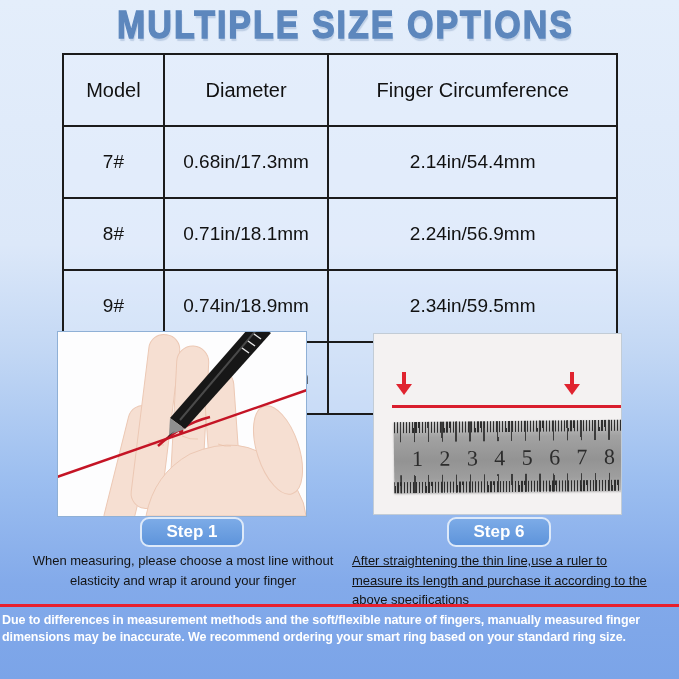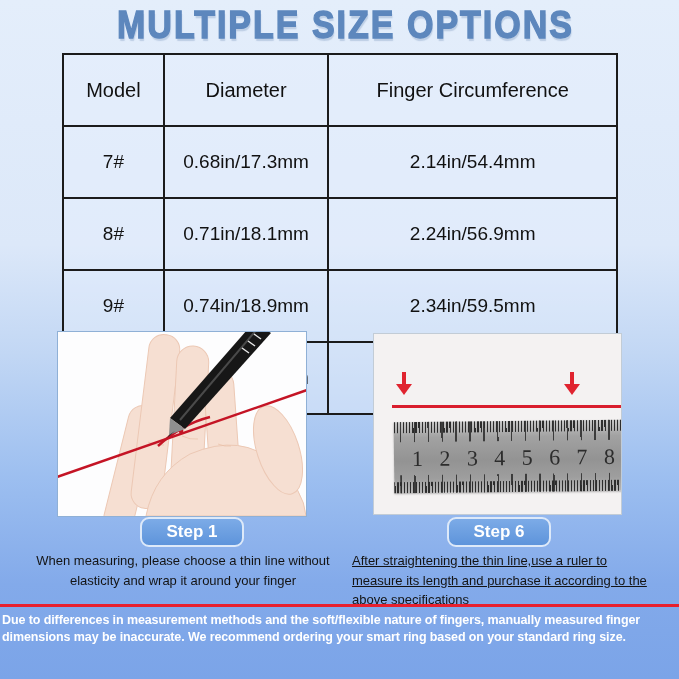--- a/index.html
+++ b/index.html
@@ -184,21 +184,21 @@
     </div>
   </div>
 
   <div class="step-btn step1-btn">
     <span>Step 1</span>
   </div>
   <div class="step-btn step2-btn">
     <span>Step 6</span>
   </div>
 
-  <div class="step-desc step1-desc">When measuring, please choose a thin line without elasticity and wrap it around your finger</div>
+  <div class="step-desc step1-desc">When measuring, please choose a most line without elasticity and wrap it around your finger</div>
   <div class="step-desc step2-desc">After straightening the thin line,use a ruler to measure its length and purchase it according to the above specifications</div>
 
   <div class="divider"></div>
 
   <div class="disclaimer">
     <span>Due to differences in measurement methods and the soft/flexible nature of fingers, manually measured finger dimensions may be inaccurate. We recommend ordering your smart ring based on your standard ring size.</span>
   </div>
 
 </div>
 

